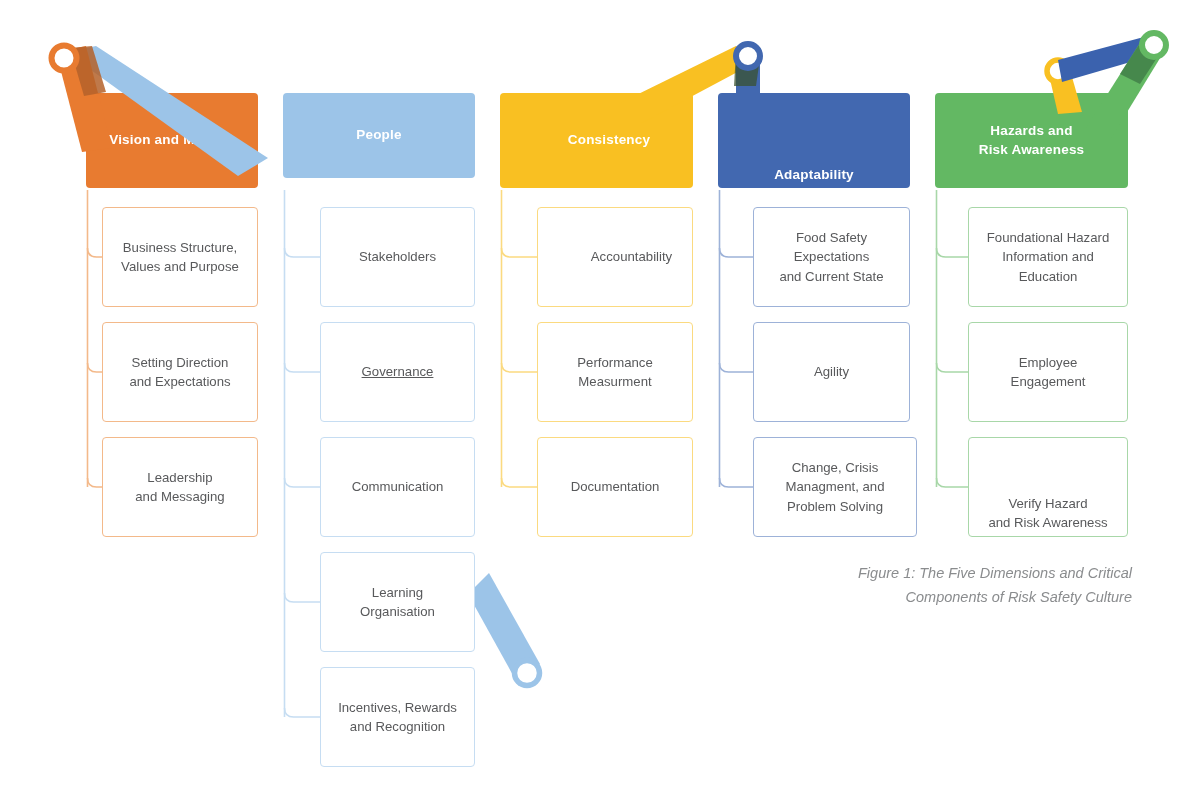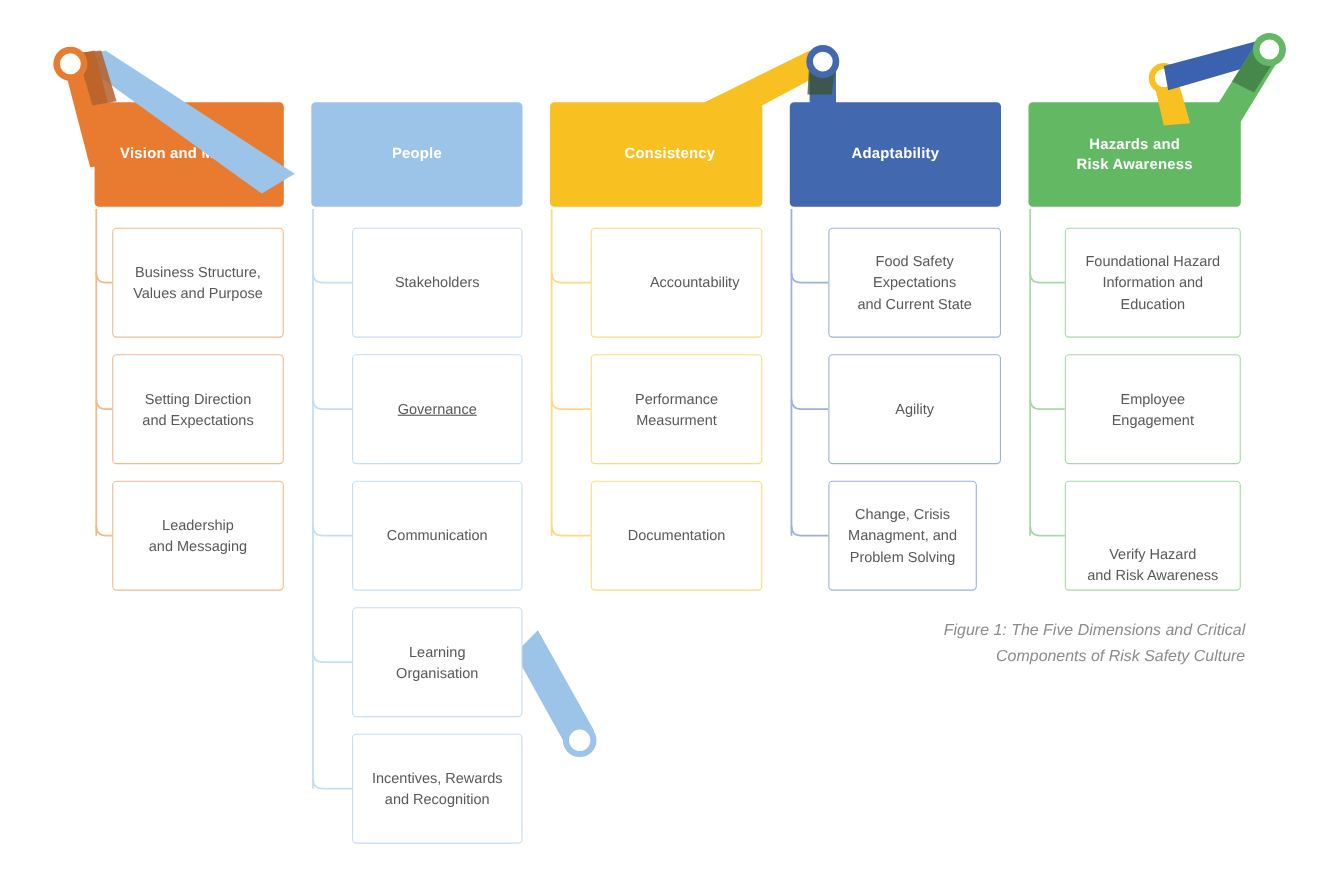--- a/index.html
+++ b/index.html
@@ -105,29 +105,29 @@
       <path d="M 936.5 248 Q 936.5 257 945.5 257 L 968 257" fill="none" stroke="#A8D7A8" stroke-width="1.6"></path>
       <path d="M 936.5 363 Q 936.5 372 945.5 372 L 968 372" fill="none" stroke="#A8D7A8" stroke-width="1.6"></path>
       <path d="M 936.5 478 Q 936.5 487 945.5 487 L 968 487" fill="none" stroke="#A8D7A8" stroke-width="1.6"></path>
       <path d="M 936.5 190 L 936.5 487" fill="none" stroke="#A8D7A8" stroke-width="1.6"></path>
     </svg>
 
   <div class="header-card" style="left:86px;top:93px;width:172px;height:95px;background:#E87B30;">
     <span>Vision and Mission</span>
   </div>
 
-  <div class="header-card" style="left:283px;top:93px;width:192px;height:95px;background:#9CC4E8;">
+  <div class="header-card" style="left:283px;top:93px;width:192px;height:85px;background:#9CC4E8;">
     <span>People</span>
   </div>
 
   <div class="header-card" style="left:500px;top:93px;width:193px;height:95px;background:#F9C022;padding-left:33px;">
     <span>Consistency</span>
   </div>
 
-  <div class="header-card" style="left:718px;top:93px;width:192px;height:95px;background:#4268B0;">
+  <div class="header-card" style="left:718px;top:93px;width:192px;height:95px;background:#4268B0;align-items:flex-end;">
     <span>Adaptability</span>
   </div>
 
   <div class="header-card" style="left:935px;top:93px;width:193px;height:95px;background:#63B863;">
     <span>
         <span style="display:block">Hazards and</span>
         <span style="display:block">Risk Awareness</span>
       </span>
   </div>
 
@@ -198,21 +198,21 @@
           <span style="display:block">Food Safety</span>
           <span style="display:block">Expectations</span>
           <span style="display:block">and Current State</span>
         </span>
       </div>
       <div class="item-card" style="left: 753px; top: 322px; width: 157px; height: 100px; border-color: rgb(157, 178, 216);">
         <span>
           <span style="display:block">Agility</span>
         </span>
       </div>
-      <div class="item-card" style="left: 753px; top: 437px; width: 135px; height: 100px; border-color: rgb(157, 178, 216); text-align: center;">
+      <div class="item-card" style="left: 753px; top: 437px; width: 164px; height: 100px; border-color: rgb(157, 178, 216); text-align: center;">
         <span>
           <span style="display:block">Change, Crisis</span>
           <span style="display:block">Managment, and</span>
           <span style="display:block">Problem Solving</span>
         </span>
       </div>
       <div class="item-card" style="left: 968px; top: 207px; width: 160px; height: 100px; border-color: rgb(168, 215, 168);">
         <span>
           <span style="display:block">Foundational Hazard</span>
           <span style="display:block">Information and</span>

